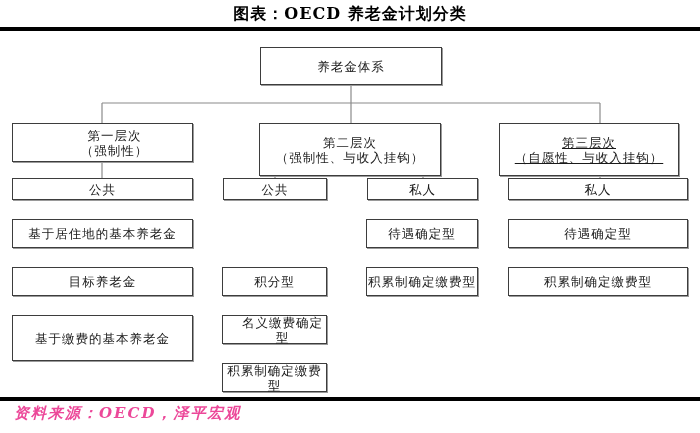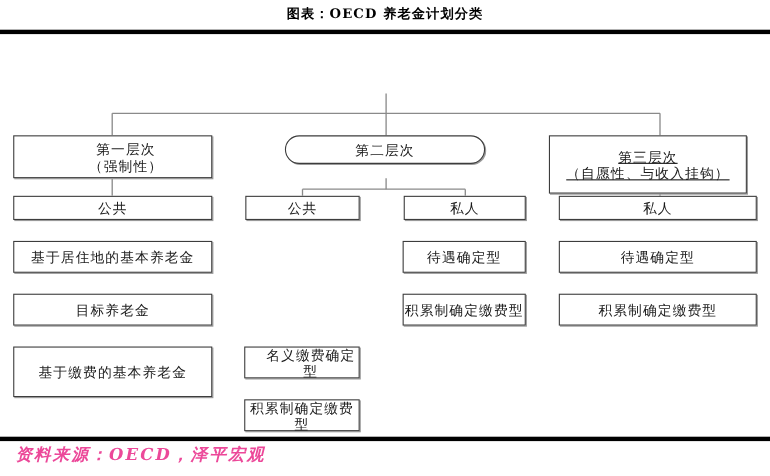--- a/index.html
+++ b/index.html
@@ -7,21 +7,21 @@
     width:700px;height:433px;
     background:#ffffff;
     font-family:"DejaVu Serif","Liberation Serif",serif;
     position:relative;
     color:#1a1a1a;
     overflow:hidden;
   }
   .stage{position:absolute;left:0;top:0;width:700px;height:433px;}
   .title{
     position:absolute;left:0;top:4px;width:700px;
-    text-align:center;font-size:12px;font-weight:bold;
+    text-align:center;font-size:16px;font-weight:bold;
     letter-spacing:1px;color:#000;
   }
   .rule{
     position:absolute;left:0;width:700px;height:4px;background:#000;
   }
   .rule.top{top:27px;}
   .rule.bottom{top:397px;}
   .cn-box{
     position:absolute;
     background:#fff;
@@ -36,21 +36,21 @@
   }
   svg.connectors{position:absolute;left:0;top:0;}
   .footer{
     position:absolute;left:14px;top:404px;
     font-size:15px;font-style:italic;font-weight:bold;
     letter-spacing:2px;color:#ec4899;
   }
   
   .b-root {left:260px;top:47px;width:182px;height:38px;}
   .b-tier1{left:12px; top:123px;width:181px;height:39px;padding-left:24px;}
-  .b-tier2{left:259px;top:123px;width:182px;height:26px;border-radius:16px;}
+  .b-tier2{left:259px;top:123px;width:182px;height:53px;}
   .b-tier3{left:499px;top:123px;width:180px;height:53px;text-decoration:underline;}
   .b-pub1 {left:12px; top:178px;width:181px;height:22px;}
   .b-pub2 {left:223px;top:178px;width:104px;height:22px;}
   .b-priv1{left:367px;top:178px;width:111px;height:22px;}
   .b-priv2{left:508px;top:178px;width:180px;height:22px;}
   .b-c1r1{left:12px;top:219px;width:181px;height:29px;}
   .b-c1r2{left:12px;top:267px;width:181px;height:29px;}
   .b-c1r3{left:12px;top:315px;width:181px;height:46px;text-align:center;}
   .b-c1r4{left:12px;top:363px;width:181px;height:29px;}
   .b-c2r1{left:222px;top:219px;width:105px;height:29px;}
@@ -79,27 +79,31 @@
       <line x1="600" y1="103" x2="600" y2="123"></line>
       <line x1="102" y1="162" x2="102" y2="178"></line>
       <line x1="351" y1="162" x2="351" y2="172"></line>
       <line x1="275" y1="172" x2="423" y2="172"></line>
       <line x1="275" y1="172" x2="275" y2="178"></line>
       <line x1="423" y1="172" x2="423" y2="178"></line>
       <line x1="600" y1="162" x2="600" y2="178"></line>
     </g>
   </svg>
 
+  <div class="cn-box b-root">
+    <span>养老金体系</span>
+  </div>
 
   <div class="cn-box b-tier1">
     <span>第一层次</span>
     <span>（强制性）</span>
   </div>
   <div class="cn-box b-tier2">
     <span>第二层次</span>
+    <span>（强制性、与收入挂钩）</span>
   </div>
   <div class="cn-box b-tier3">
     <span>第三层次</span>
     <span>（自愿性、与收入挂钩）</span>
   </div>
 
   <div class="cn-box b-pub1">
     <span>公共</span>
   </div>
   <div class="cn-box b-pub2">
@@ -115,20 +119,23 @@
   <div class="cn-box b-c1r1">
     <span>基于居住地的基本养老金</span>
   </div>
   <div class="cn-box b-c1r2">
     <span>目标养老金</span>
   </div>
   <div class="cn-box b-c1r3">
     <span>基于缴费的基本养老金</span>
   </div>
 
+  <div class="cn-box b-c2r2">
+    <span>积分型</span>
+  </div>
   <div class="cn-box b-c2r3">
     <span>名义缴费确定型</span>
   </div>
   <div class="cn-box b-c2r4">
     <span>积累制确定缴费型</span>
   </div>
 
   <div class="cn-box b-c3r1">
     <span>待遇确定型</span>
   </div>

